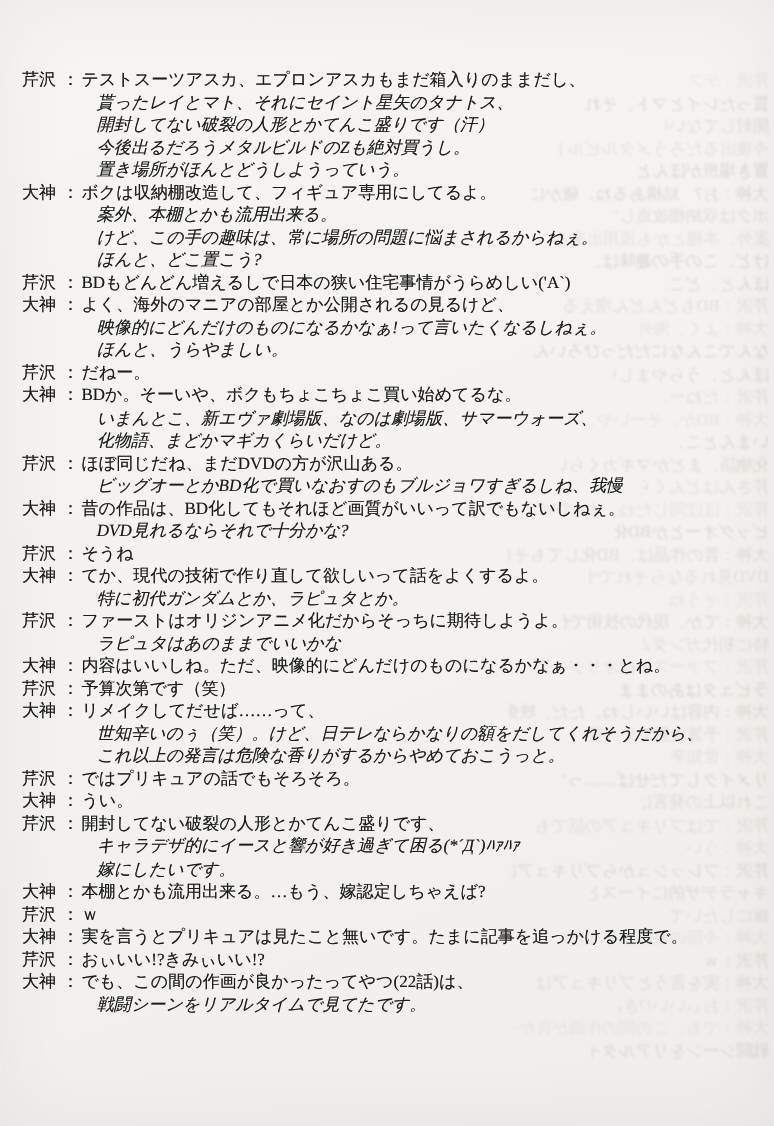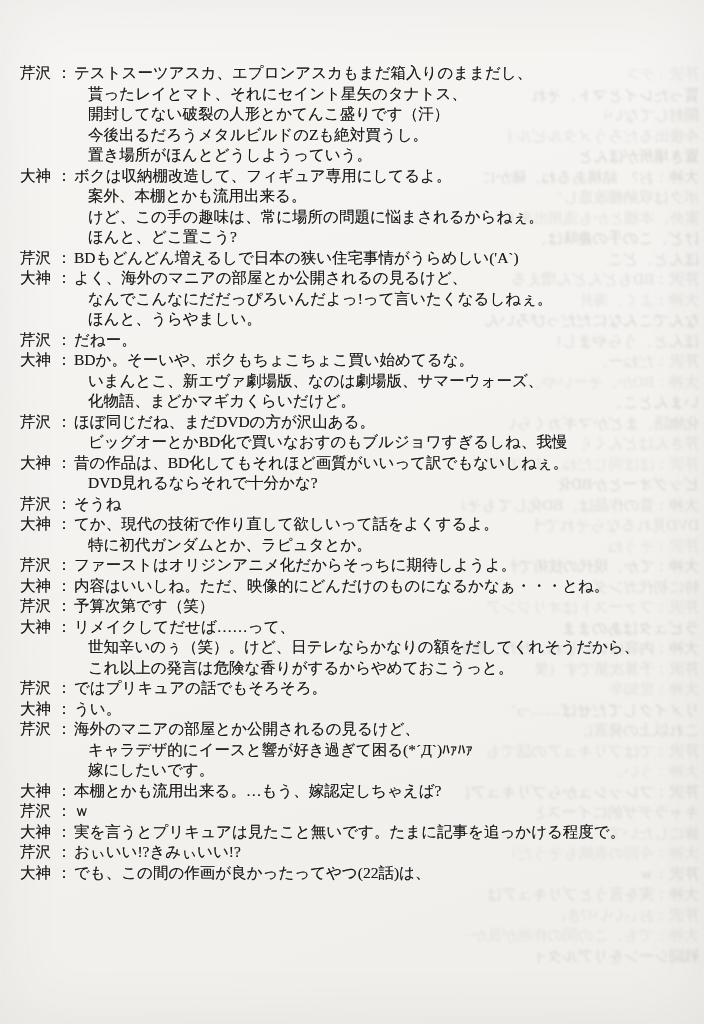--- a/index.html
+++ b/index.html
@@ -33,21 +33,21 @@
     position:absolute;top:63px;left:20px;
     color:#1b1b1b;
     font-size:15.5px;line-height:20.5px;
     text-shadow:0 0 0.5px rgba(25,25,25,0.55);
   }
   .turn{display:flex;align-items:flex-start;}
   .speaker{flex:none;width:34px;white-space:nowrap;}
   .colon{flex:none;width:20px;text-align:center;}
   .lines{flex:none;}
   .line{white-space:nowrap;height:20.5px;}
-  .line:not(:first-child){padding-left:14px;}
+  .line:not(:first-child){padding-left:14px;font-style:italic;}
 </style>
 </head>
 <body>
 
 <div class="paper">
   <div class="bleed" aria-hidden="true">
       <div class="bleed-line" style="max-width: 70px; opacity: 0.45;">芹沢：テストスーツアスカ、エプロンアスカもまだ箱入りのままだし、</div>
       <div class="bleed-line" style="max-width: 167px; opacity: 0.82;">貰ったレイとマト、それにセイント星矢のタナトス、</div>
       <div class="bleed-line" style="max-width: 94px; opacity: 0.69;">開封してない破裂の人形とかてんこ盛りです（汗）</div>
       <div class="bleed-line" style="max-width: 191px; opacity: 0.56;">今後出るだろうメタルビルドのZも絶対買うし。</div>
@@ -119,21 +119,21 @@
         <span class="colon">：</span>
         <div class="lines">
           <div class="line">BDもどんどん増えるしで日本の狭い住宅事情がうらめしい('A`)</div>
         </div>
       </div>
       <div class="turn">
         <span class="speaker">大神</span>
         <span class="colon">：</span>
         <div class="lines">
           <div class="line">よく、海外のマニアの部屋とか公開されるの見るけど、</div>
-          <div class="line">なんでこんなにだだっぴろいんだよっ!って言いたくなるしねぇ。</div>
+          <div class="line">映像的にどんだけのものになるかなぁ!って言いたくなるしねぇ。</div>
           <div class="line">ほんと、うらやましい。</div>
         </div>
       </div>
       <div class="turn">
         <span class="speaker">芹沢</span>
         <span class="colon">：</span>
         <div class="lines">
           <div class="line">だねー。</div>
         </div>
       </div>
@@ -175,20 +175,21 @@
         <div class="lines">
           <div class="line">てか、現代の技術で作り直して欲しいって話をよくするよ。</div>
           <div class="line">特に初代ガンダムとか、ラピュタとか。</div>
         </div>
       </div>
       <div class="turn">
         <span class="speaker">芹沢</span>
         <span class="colon">：</span>
         <div class="lines">
           <div class="line">ファーストはオリジンアニメ化だからそっちに期待しようよ。</div>
+          <div class="line">ラピュタはあのままでいいかな</div>
         </div>
       </div>
       <div class="turn">
         <span class="speaker">大神</span>
         <span class="colon">：</span>
         <div class="lines">
           <div class="line">内容はいいしね。ただ、映像的にどんだけのものになるかなぁ・・・とね。</div>
         </div>
       </div>
       <div class="turn">
@@ -218,21 +219,21 @@
         <span class="speaker">大神</span>
         <span class="colon">：</span>
         <div class="lines">
           <div class="line">うい。</div>
         </div>
       </div>
       <div class="turn">
         <span class="speaker">芹沢</span>
         <span class="colon">：</span>
         <div class="lines">
-          <div class="line">海外のマニアの部屋とか公開されるの見るけど、</div>
+          <div class="line">開封してない破裂の人形とかてんこ盛りです、</div>
           <div class="line">キャラデザ的にイースと響が好き過ぎて困る(*´Д`)ﾊｧﾊｧ</div>
           <div class="line">嫁にしたいです。</div>
         </div>
       </div>
       <div class="turn">
         <span class="speaker">大神</span>
         <span class="colon">：</span>
         <div class="lines">
           <div class="line">本棚とかも流用出来る。…もう、嫁認定しちゃえば?</div>
         </div>
@@ -256,16 +257,17 @@
         <span class="colon">：</span>
         <div class="lines">
           <div class="line">おぃいい!?きみぃいい!?</div>
         </div>
       </div>
       <div class="turn">
         <span class="speaker">大神</span>
         <span class="colon">：</span>
         <div class="lines">
           <div class="line">でも、この間の作画が良かったってやつ(22話)は、</div>
+          <div class="line">戦闘シーンをリアルタイムで見てたです。</div>
         </div>
       </div>
     </div>
 </div>
 
 </body></html>

